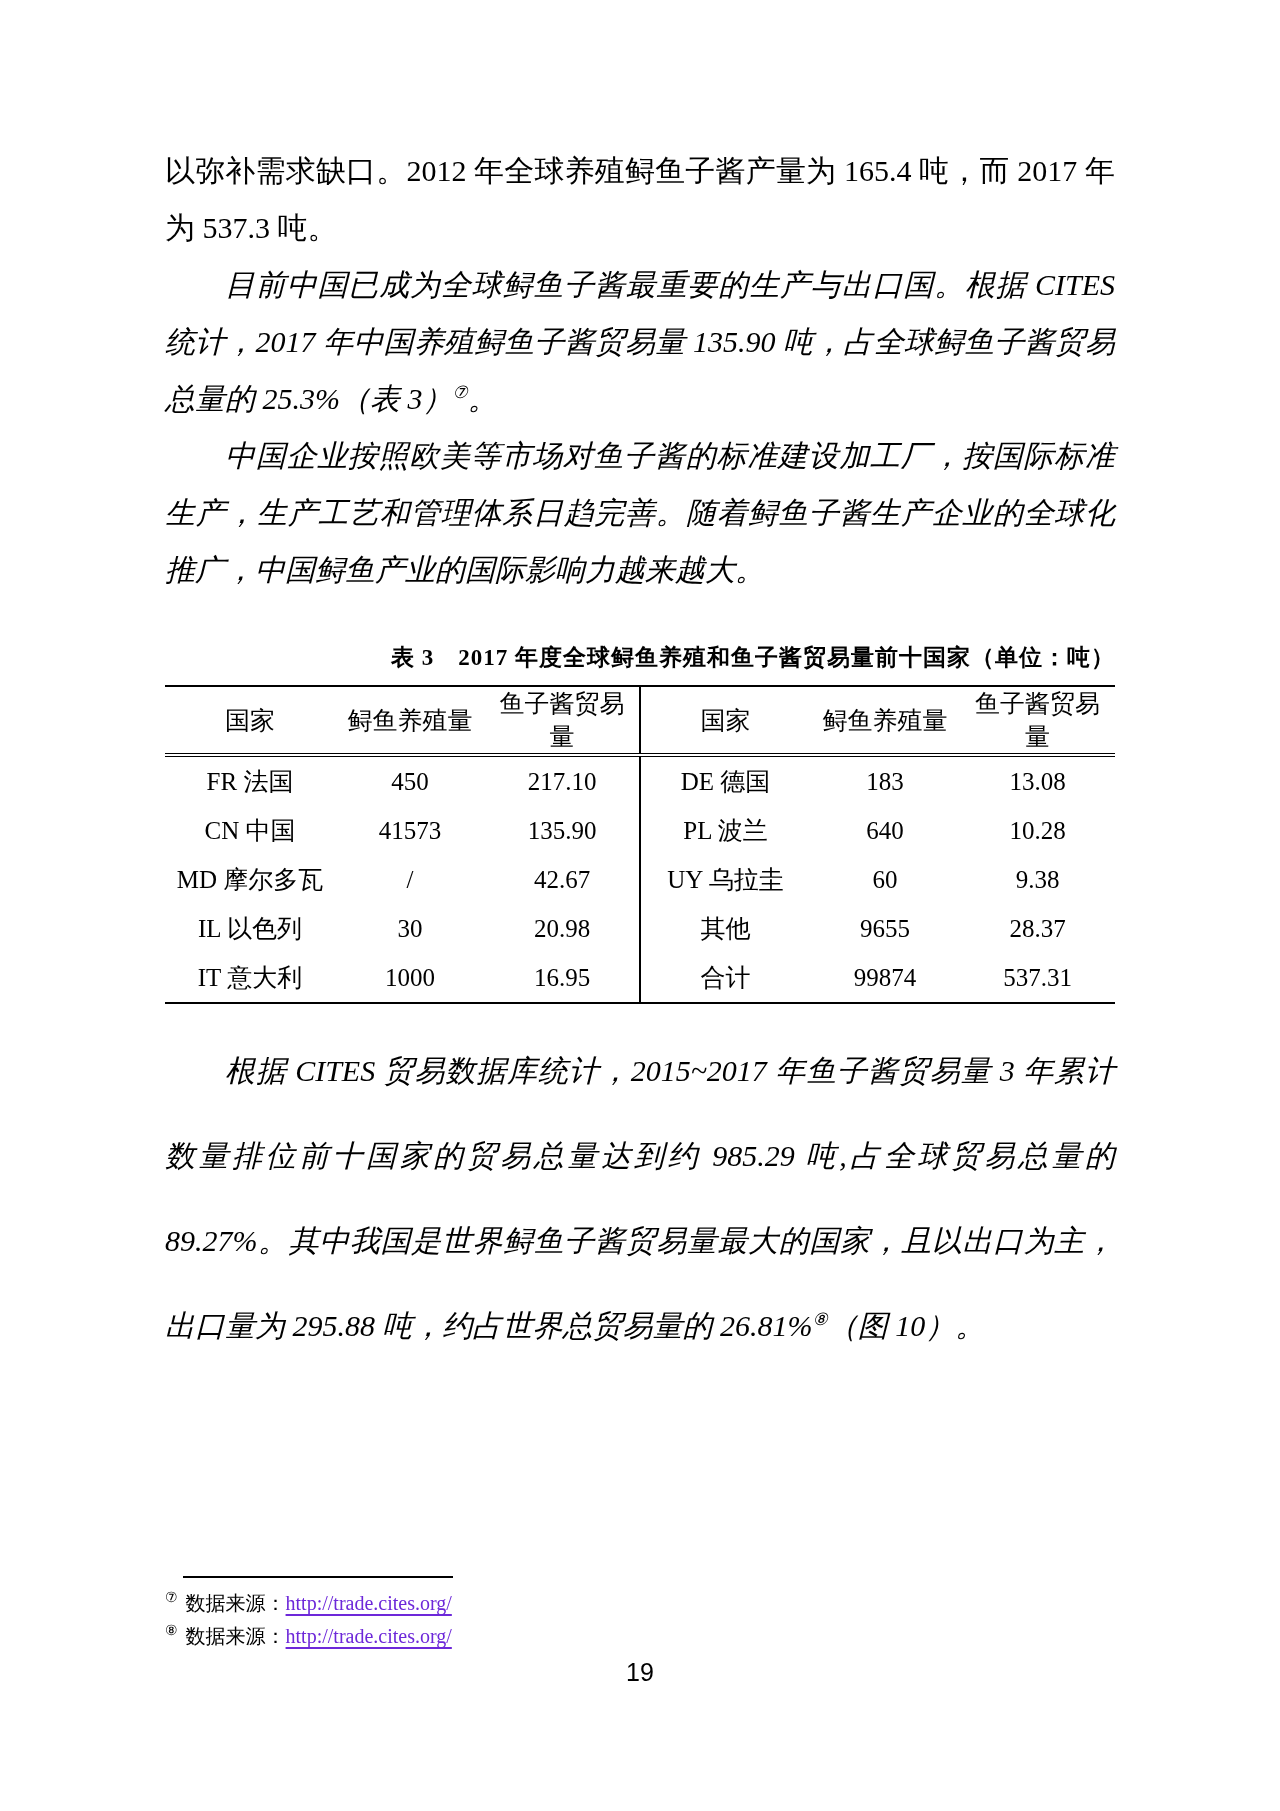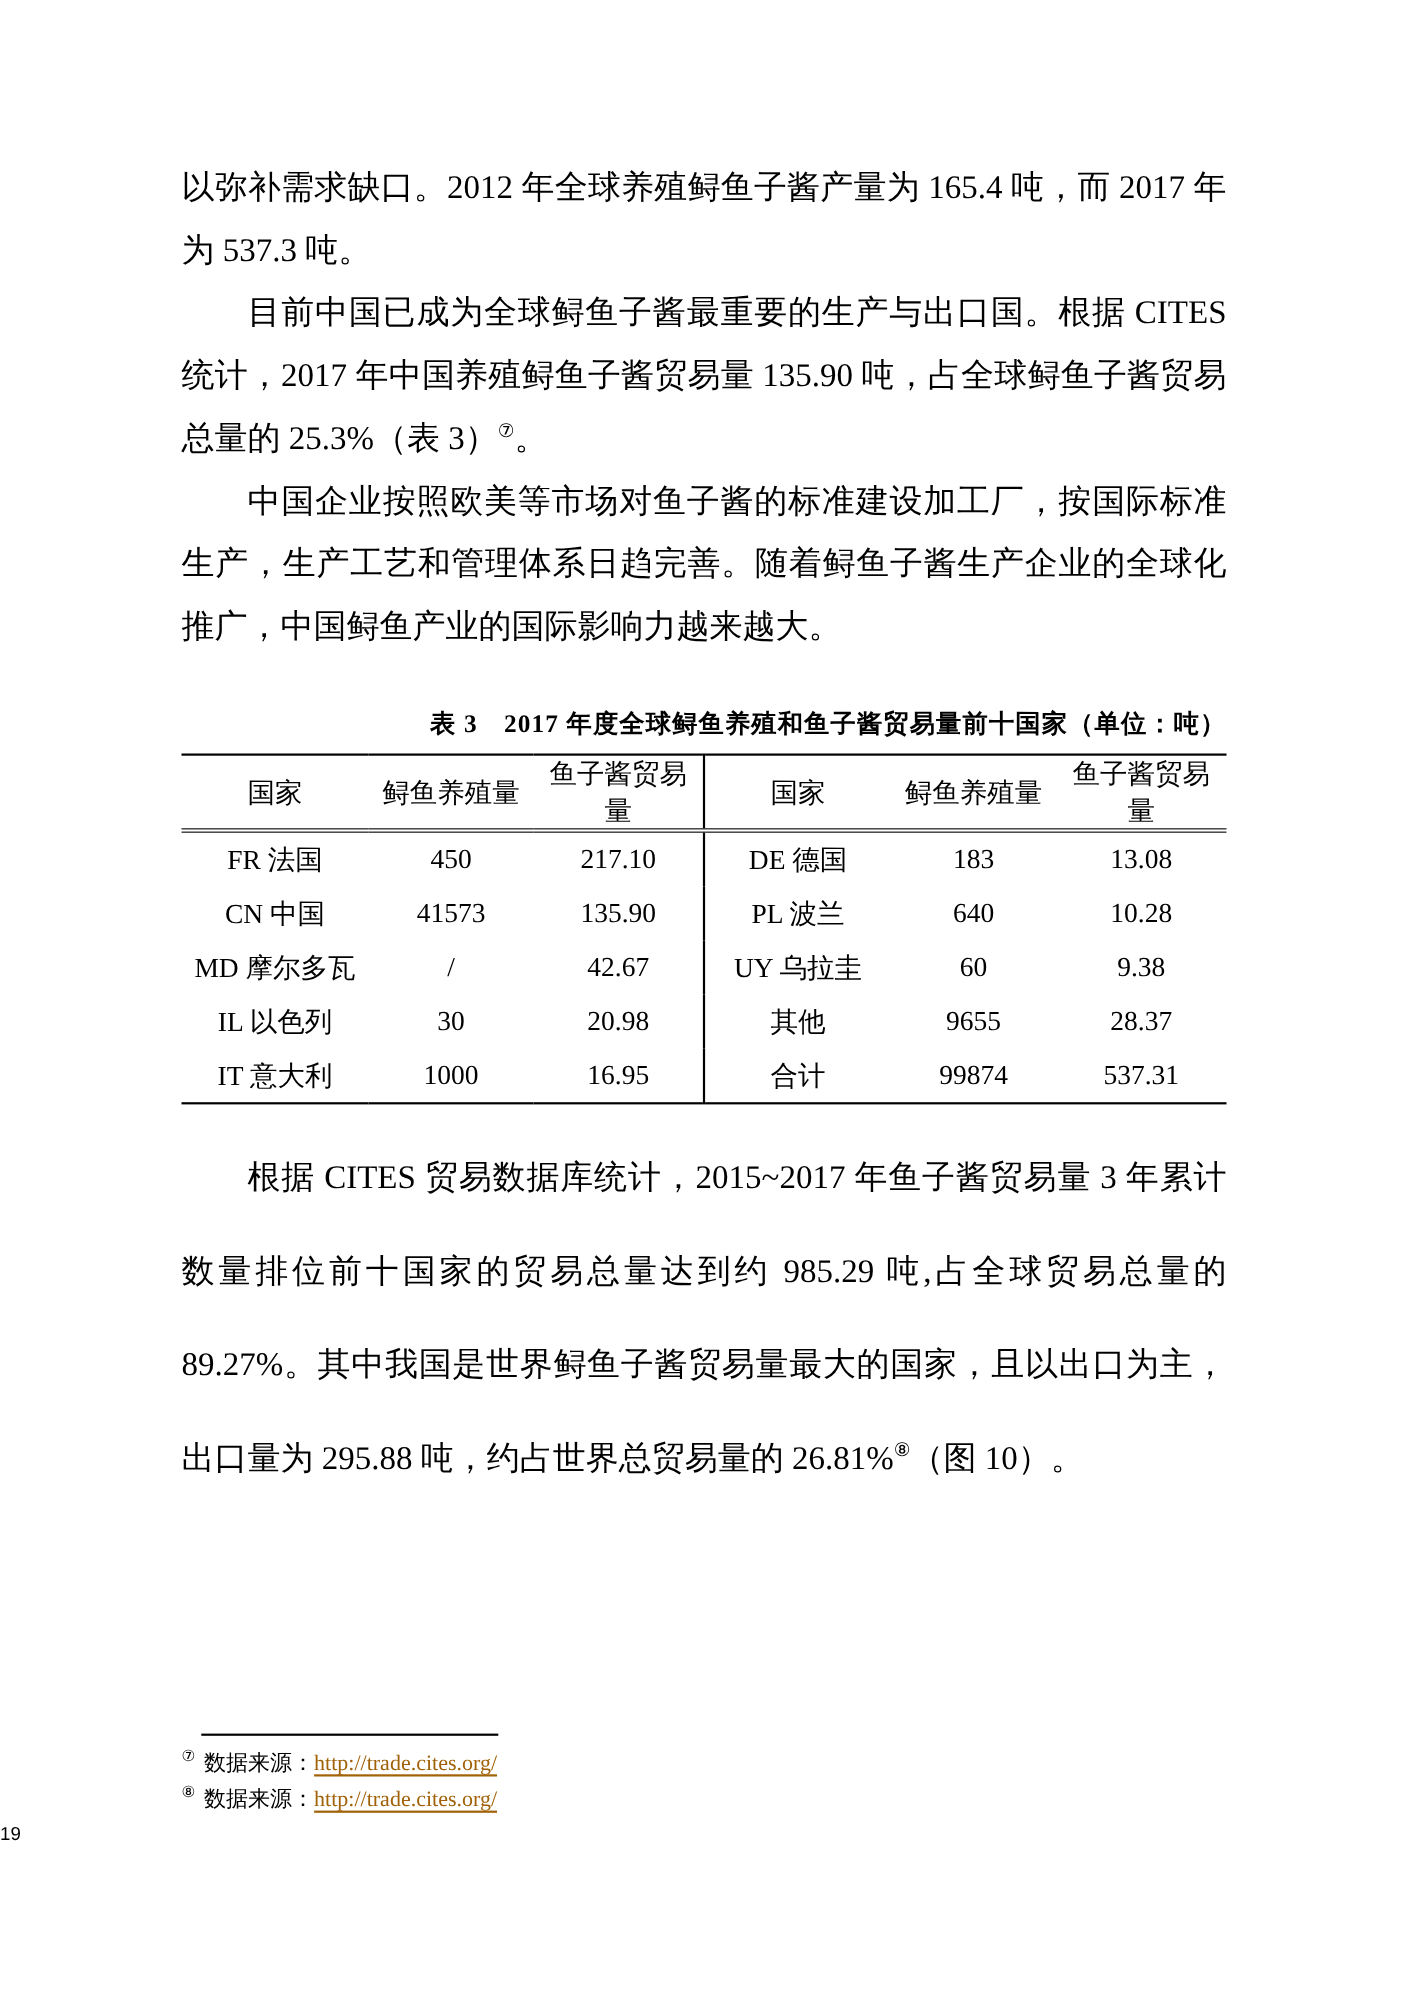--- a/index.html
+++ b/index.html
@@ -18,21 +18,21 @@
     top:142px;
     width:950px;
   }
   .para{
     font-size:30px;
     line-height:57px;
     text-align:justify;
     text-justify:inter-ideograph;
     margin:0;
   }
-  .para.indent{ text-indent:60px; }
+  .para.indent{ text-indent:60px;font-style:italic; }
   .para sup{
     font-size:17px;
     line-height:0;
     vertical-align:super;
   }
   .table-caption{
     margin:44px 0 12px 0;
     text-align:right;
     font-size:23px;
     font-weight:700;
@@ -81,32 +81,32 @@
     margin:0;
     line-height:33px;
   }
   .footnote .fn-marker{
     font-size:14px;
     vertical-align:super;
     line-height:0;
     margin-right:8px;
   }
   .footnote a{
-    color:#a16207;
+    color:#6d28d9;
     text-decoration:underline;
     text-underline-offset:4px;
   }
   .page-number{
     position:absolute;
     left:0;
     top:1658px;
     width:100%;
-    text-align:left;
+    text-align:center;
     font-family:"Liberation Sans","DejaVu Sans",sans-serif;
-    font-size:17px;
+    font-size:25px;
   }
 </style>
 </head>
 <body>
 
 <div class="page">
 
   <div class="content">
 
     <p class="para"><span>以弥补需求缺口。2012 年全球养殖鲟鱼子酱产量为 165.4 吨，而 2017 年为 537.3 吨。</span></p>

